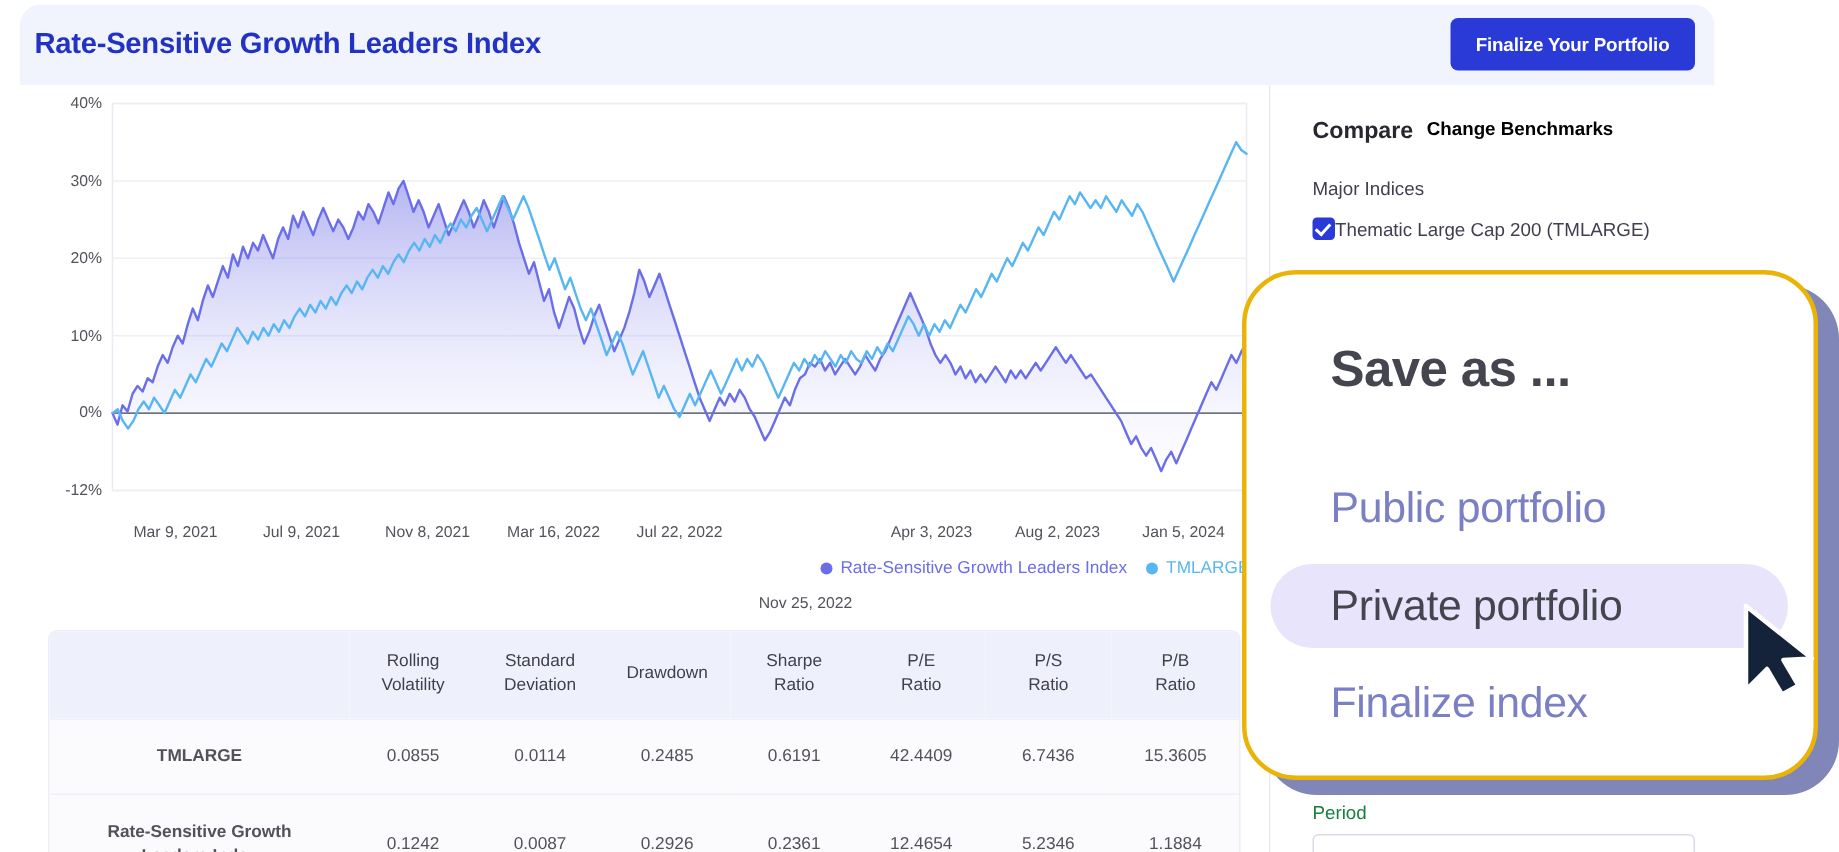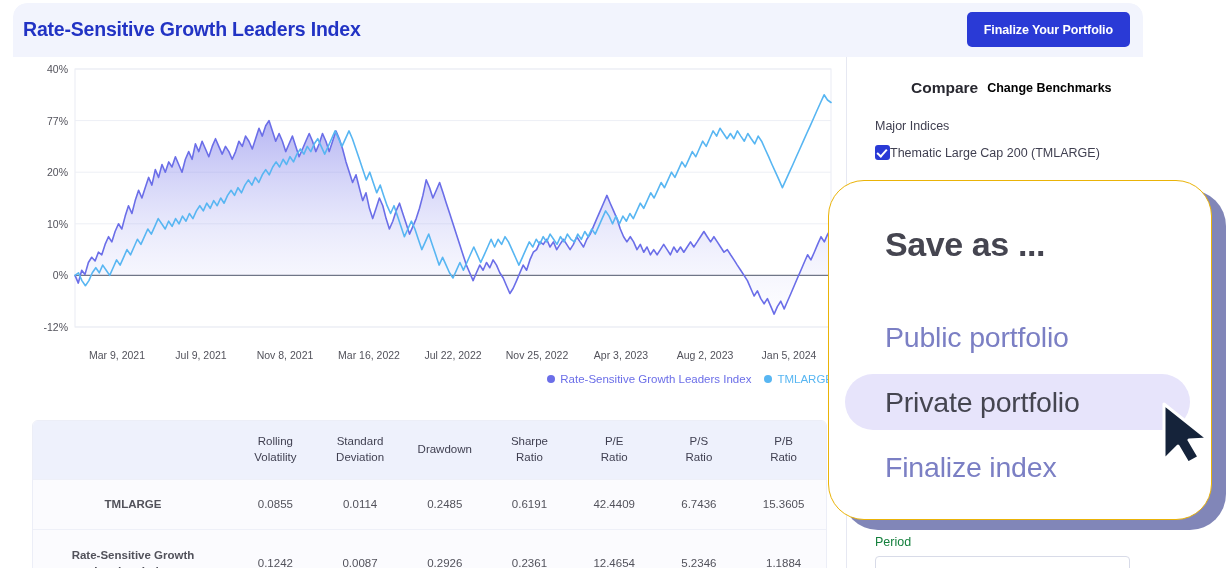--- a/index.html
+++ b/index.html
@@ -107,21 +107,21 @@
   }
   table.metrics tbody tr.row-a { background: #fbfbfe; }
   table.metrics tbody tr.row-b { background: #fbfbfe; }
   table.metrics tbody tr.row-b td { height: 68px; }
   td.label-tmlarge { color: #58b6f2; font-weight: bold; font-size: 11.5px; }
   td.label-index { color: #6b6ee8; font-weight: bold; font-size: 11.5px; }
 
   
   .compare-row {
     position: absolute; left: 28px; top: 22px;
-    display: flex; align-items: center; gap: 9px; margin-left: 36px;
+    display: flex; align-items: flex-start; gap: 9px;
   }
   .compare-title { font-size: 15.5px; font-weight: bold; color: #27272f; }
   .change-benchmarks {
     font-size: 12.5px; font-weight: bold; color: #000000; cursor: pointer;
   }
   .major-indices {
     position: absolute; left: 28px; top: 62px;
     font-size: 12.5px; color: #3f3f50;
   }
   .check-row {
@@ -155,21 +155,21 @@
   
   .popup-shadow {
     position: absolute; left: 842px; top: 190px;
     width: 384px; height: 340px;
     background: #8186b8; border-radius: 36px;
   }
   .popup {
     position: absolute; left: 828px; top: 180px;
     width: 384px; height: 340px;
     background: #ffffff; border-radius: 36px;
-    border: 1px solid #eab308;
+    border: 3px solid #eab308;
   }
   .popup-title {
     position: absolute; left: 56px; top: 44px;
     font-size: 34px; font-weight: bold; color: #454550;
     letter-spacing: -0.4px;
   }
   .popup-opt {
     position: absolute; left: 16px;
     width: 345px; height: 56px;
     display: flex; align-items: center;
@@ -215,34 +215,34 @@
               <line x1="62" y1="115.20000000000002" x2="818" y2="115.20000000000002" stroke="#edeff5" stroke-width="1"></line>
               <line x1="62" y1="166.8" x2="818" y2="166.8" stroke="#edeff5" stroke-width="1"></line>
               <line x1="62" y1="218.4" x2="818" y2="218.4" stroke="#6b7280" stroke-width="1.2"></line>
               <line x1="62" y1="270" x2="818" y2="270" stroke="#edeff5" stroke-width="1"></line>
               <path d="M62.0 218.4 L65.3 226.1 L68.7 213.2 L72.0 217.4 L75.4 205.5 L78.7 200.3 L82.1 204.0 L85.4 195.2 L88.8 197.8 L92.1 187.4 L95.5 179.7 L98.8 184.9 L102.1 174.5 L105.5 166.8 L108.8 172.0 L112.2 159.1 L115.5 148.7 L118.9 156.5 L122.2 143.6 L125.6 133.3 L128.9 141.0 L132.2 130.7 L135.6 120.4 L138.9 128.1 L142.3 112.6 L145.6 120.4 L149.0 107.5 L152.3 115.2 L155.7 104.9 L159.0 110.0 L162.4 99.7 L165.7 107.5 L169.0 115.2 L172.4 102.3 L175.7 94.6 L179.1 102.3 L182.4 86.8 L185.8 94.6 L189.1 84.2 L192.5 92.0 L195.8 99.7 L199.2 89.4 L202.5 81.7 L205.8 89.4 L209.2 97.1 L212.5 89.4 L215.9 94.6 L219.2 102.3 L222.6 94.6 L225.9 84.2 L229.3 89.4 L232.6 79.1 L235.9 84.2 L239.3 92.0 L242.6 81.7 L246.0 71.3 L249.3 79.1 L252.7 68.8 L256.0 63.6 L259.4 73.9 L262.7 84.2 L266.1 76.5 L269.4 84.2 L272.7 94.6 L276.1 86.8 L279.4 79.1 L282.8 89.4 L286.1 99.7 L289.5 92.0 L292.8 84.2 L296.2 76.5 L299.5 84.2 L302.8 94.6 L306.2 86.8 L309.5 76.5 L312.9 84.2 L316.2 94.6 L319.6 84.2 L322.9 73.9 L326.3 81.7 L329.6 92.0 L333.0 104.9 L336.3 115.2 L339.6 125.5 L343.0 117.8 L346.3 130.7 L349.7 143.6 L353.0 135.8 L356.4 151.3 L359.7 161.6 L363.1 151.3 L366.4 141.0 L369.8 148.7 L373.1 161.6 L376.4 172.0 L379.8 164.2 L383.1 153.9 L386.5 146.2 L389.8 156.5 L393.2 166.8 L396.5 177.1 L399.9 169.4 L403.2 161.6 L406.5 151.3 L409.9 138.4 L413.2 122.9 L416.6 130.7 L419.9 141.0 L423.3 133.3 L426.6 125.5 L430.0 135.8 L433.3 146.2 L436.7 156.5 L440.0 166.8 L443.3 177.1 L446.7 187.4 L450.0 197.8 L453.4 208.1 L456.7 215.8 L460.1 223.6 L463.4 215.8 L466.8 208.1 L470.1 213.2 L473.5 205.5 L476.8 210.7 L480.1 202.9 L483.5 208.1 L486.8 215.8 L490.2 221.0 L493.5 228.7 L496.9 236.5 L500.2 231.3 L503.6 223.6 L506.9 215.8 L510.2 208.1 L513.6 213.2 L516.9 202.9 L520.3 195.2 L523.6 192.6 L527.0 184.9 L530.3 187.4 L533.7 182.3 L537.0 190.0 L540.4 184.9 L543.7 192.6 L547.0 187.4 L550.4 182.3 L553.7 187.4 L557.1 192.6 L560.4 187.4 L563.8 179.7 L567.1 184.9 L570.5 190.0 L573.8 182.3 L577.2 177.1 L580.5 169.4 L583.8 161.6 L587.2 153.9 L590.5 146.2 L593.9 138.4 L597.2 146.2 L600.6 153.9 L603.9 161.6 L607.3 172.0 L610.6 179.7 L613.9 184.9 L617.3 179.7 L620.6 184.9 L624.0 192.6 L627.3 187.4 L630.7 195.2 L634.0 190.0 L637.4 197.8 L640.7 192.6 L644.1 197.8 L647.4 192.6 L650.7 187.4 L654.1 192.6 L657.4 197.8 L660.8 190.0 L664.1 195.2 L667.5 190.0 L670.8 195.2 L674.2 190.0 L677.5 184.9 L680.8 190.0 L684.2 184.9 L687.5 179.7 L690.9 174.5 L694.2 179.7 L697.6 184.9 L700.9 179.7 L704.3 184.9 L707.6 190.0 L711.0 195.2 L714.3 192.6 L717.6 197.8 L721.0 202.9 L724.3 208.1 L727.7 213.2 L731.0 218.4 L734.4 223.6 L737.7 231.3 L741.1 239.0 L744.4 233.9 L747.8 241.6 L751.1 246.8 L754.4 241.6 L757.8 249.4 L761.1 257.1 L764.5 249.4 L767.8 244.2 L771.2 251.9 L774.5 244.2 L777.9 236.5 L781.2 228.7 L784.5 221.0 L787.9 213.2 L791.2 205.5 L794.6 197.8 L797.9 202.9 L801.3 195.2 L804.6 187.4 L808.0 179.7 L811.3 184.9 L814.7 177.1 L818.0 172.0 L818.0 218.4 L62.0 218.4 Z" fill="url(#areaGrad)" stroke="none"></path>
               <path d="M62.0 218.4 L65.3 226.1 L68.7 213.2 L72.0 217.4 L75.4 205.5 L78.7 200.3 L82.1 204.0 L85.4 195.2 L88.8 197.8 L92.1 187.4 L95.5 179.7 L98.8 184.9 L102.1 174.5 L105.5 166.8 L108.8 172.0 L112.2 159.1 L115.5 148.7 L118.9 156.5 L122.2 143.6 L125.6 133.3 L128.9 141.0 L132.2 130.7 L135.6 120.4 L138.9 128.1 L142.3 112.6 L145.6 120.4 L149.0 107.5 L152.3 115.2 L155.7 104.9 L159.0 110.0 L162.4 99.7 L165.7 107.5 L169.0 115.2 L172.4 102.3 L175.7 94.6 L179.1 102.3 L182.4 86.8 L185.8 94.6 L189.1 84.2 L192.5 92.0 L195.8 99.7 L199.2 89.4 L202.5 81.7 L205.8 89.4 L209.2 97.1 L212.5 89.4 L215.9 94.6 L219.2 102.3 L222.6 94.6 L225.9 84.2 L229.3 89.4 L232.6 79.1 L235.9 84.2 L239.3 92.0 L242.6 81.7 L246.0 71.3 L249.3 79.1 L252.7 68.8 L256.0 63.6 L259.4 73.9 L262.7 84.2 L266.1 76.5 L269.4 84.2 L272.7 94.6 L276.1 86.8 L279.4 79.1 L282.8 89.4 L286.1 99.7 L289.5 92.0 L292.8 84.2 L296.2 76.5 L299.5 84.2 L302.8 94.6 L306.2 86.8 L309.5 76.5 L312.9 84.2 L316.2 94.6 L319.6 84.2 L322.9 73.9 L326.3 81.7 L329.6 92.0 L333.0 104.9 L336.3 115.2 L339.6 125.5 L343.0 117.8 L346.3 130.7 L349.7 143.6 L353.0 135.8 L356.4 151.3 L359.7 161.6 L363.1 151.3 L366.4 141.0 L369.8 148.7 L373.1 161.6 L376.4 172.0 L379.8 164.2 L383.1 153.9 L386.5 146.2 L389.8 156.5 L393.2 166.8 L396.5 177.1 L399.9 169.4 L403.2 161.6 L406.5 151.3 L409.9 138.4 L413.2 122.9 L416.6 130.7 L419.9 141.0 L423.3 133.3 L426.6 125.5 L430.0 135.8 L433.3 146.2 L436.7 156.5 L440.0 166.8 L443.3 177.1 L446.7 187.4 L450.0 197.8 L453.4 208.1 L456.7 215.8 L460.1 223.6 L463.4 215.8 L466.8 208.1 L470.1 213.2 L473.5 205.5 L476.8 210.7 L480.1 202.9 L483.5 208.1 L486.8 215.8 L490.2 221.0 L493.5 228.7 L496.9 236.5 L500.2 231.3 L503.6 223.6 L506.9 215.8 L510.2 208.1 L513.6 213.2 L516.9 202.9 L520.3 195.2 L523.6 192.6 L527.0 184.9 L530.3 187.4 L533.7 182.3 L537.0 190.0 L540.4 184.9 L543.7 192.6 L547.0 187.4 L550.4 182.3 L553.7 187.4 L557.1 192.6 L560.4 187.4 L563.8 179.7 L567.1 184.9 L570.5 190.0 L573.8 182.3 L577.2 177.1 L580.5 169.4 L583.8 161.6 L587.2 153.9 L590.5 146.2 L593.9 138.4 L597.2 146.2 L600.6 153.9 L603.9 161.6 L607.3 172.0 L610.6 179.7 L613.9 184.9 L617.3 179.7 L620.6 184.9 L624.0 192.6 L627.3 187.4 L630.7 195.2 L634.0 190.0 L637.4 197.8 L640.7 192.6 L644.1 197.8 L647.4 192.6 L650.7 187.4 L654.1 192.6 L657.4 197.8 L660.8 190.0 L664.1 195.2 L667.5 190.0 L670.8 195.2 L674.2 190.0 L677.5 184.9 L680.8 190.0 L684.2 184.9 L687.5 179.7 L690.9 174.5 L694.2 179.7 L697.6 184.9 L700.9 179.7 L704.3 184.9 L707.6 190.0 L711.0 195.2 L714.3 192.6 L717.6 197.8 L721.0 202.9 L724.3 208.1 L727.7 213.2 L731.0 218.4 L734.4 223.6 L737.7 231.3 L741.1 239.0 L744.4 233.9 L747.8 241.6 L751.1 246.8 L754.4 241.6 L757.8 249.4 L761.1 257.1 L764.5 249.4 L767.8 244.2 L771.2 251.9 L774.5 244.2 L777.9 236.5 L781.2 228.7 L784.5 221.0 L787.9 213.2 L791.2 205.5 L794.6 197.8 L797.9 202.9 L801.3 195.2 L804.6 187.4 L808.0 179.7 L811.3 184.9 L814.7 177.1 L818.0 172.0" fill="none" stroke="#6b6ee8" stroke-width="1.6" stroke-linejoin="round" stroke-linecap="round"></path>
               <path d="M62.0 218.4 L65.5 215.8 L68.9 223.6 L72.4 228.7 L75.9 223.6 L79.3 215.8 L82.8 210.7 L86.3 215.8 L89.7 208.1 L93.2 213.2 L96.7 218.4 L100.1 210.7 L103.6 202.9 L107.1 208.1 L110.6 200.3 L114.0 192.6 L117.5 197.8 L121.0 190.0 L124.4 182.3 L127.9 187.4 L131.4 179.7 L134.8 172.0 L138.3 177.1 L141.8 169.4 L145.2 161.6 L148.7 166.8 L152.2 172.0 L155.6 164.2 L159.1 169.4 L162.6 161.6 L166.0 166.8 L169.5 159.1 L173.0 164.2 L176.4 156.5 L179.9 161.6 L183.4 153.9 L186.8 148.7 L190.3 153.9 L193.8 146.2 L197.2 151.3 L200.7 143.6 L204.2 148.7 L207.7 141.0 L211.1 146.2 L214.6 138.4 L218.1 133.3 L221.5 138.4 L225.0 130.7 L228.5 135.8 L231.9 128.1 L235.4 122.9 L238.9 128.1 L242.3 120.4 L245.8 125.5 L249.3 117.8 L252.7 112.6 L256.2 117.8 L259.7 110.0 L263.1 104.9 L266.6 110.0 L270.1 102.3 L273.5 107.5 L277.0 99.7 L280.5 104.9 L283.9 97.1 L287.4 92.0 L290.9 97.1 L294.3 89.4 L297.8 94.6 L301.3 86.8 L304.8 81.7 L308.2 89.4 L311.7 97.1 L315.2 89.4 L318.6 81.7 L322.1 73.9 L325.6 81.7 L329.0 89.4 L332.5 81.7 L336.0 73.9 L339.4 81.7 L342.9 92.0 L346.4 102.3 L349.8 112.6 L353.3 122.9 L356.8 115.2 L360.2 125.5 L363.7 135.8 L367.2 128.1 L370.6 138.4 L374.1 148.7 L377.6 156.5 L381.0 148.7 L384.5 159.1 L388.0 169.4 L391.4 179.7 L394.9 172.0 L398.4 164.2 L401.9 172.0 L405.3 182.3 L408.8 192.6 L412.3 184.9 L415.7 177.1 L419.2 187.4 L422.7 197.8 L426.1 208.1 L429.6 200.3 L433.1 208.1 L436.5 215.8 L440.0 221.0 L443.5 213.2 L446.9 205.5 L450.4 213.2 L453.9 205.5 L457.3 197.8 L460.8 190.0 L464.3 197.8 L467.7 205.5 L471.2 197.8 L474.7 190.0 L478.1 182.3 L481.6 190.0 L485.1 182.3 L488.6 187.4 L492.0 179.7 L495.5 184.9 L499.0 192.6 L502.4 200.3 L505.9 208.1 L509.4 200.3 L512.8 192.6 L516.3 184.9 L519.8 190.0 L523.2 182.3 L526.7 187.4 L530.2 179.7 L533.6 184.9 L537.1 177.1 L540.6 182.3 L544.0 187.4 L547.5 179.7 L551.0 184.9 L554.4 177.1 L557.9 182.3 L561.4 184.9 L564.8 177.1 L568.3 182.3 L571.8 174.5 L575.2 179.7 L578.7 172.0 L582.2 177.1 L585.7 169.4 L589.1 161.6 L592.6 153.9 L596.1 159.1 L599.5 166.8 L603.0 159.1 L606.5 166.8 L609.9 159.1 L613.4 164.2 L616.9 156.5 L620.3 161.6 L623.8 153.9 L627.3 146.2 L630.7 151.3 L634.2 143.6 L637.7 135.8 L641.1 141.0 L644.6 133.3 L648.1 125.5 L651.5 130.7 L655.0 122.9 L658.5 115.2 L661.9 120.4 L665.4 112.6 L668.9 104.9 L672.3 110.0 L675.8 102.3 L679.3 94.6 L682.8 99.7 L686.2 92.0 L689.7 84.2 L693.2 89.4 L696.6 81.7 L700.1 73.9 L703.6 79.1 L707.0 71.3 L710.5 76.5 L714.0 81.7 L717.4 76.5 L720.9 81.7 L724.4 73.9 L727.8 79.1 L731.3 84.2 L734.8 76.5 L738.2 81.7 L741.7 86.8 L745.2 79.1 L748.6 84.2 L752.1 92.0 L755.6 99.7 L759.0 107.5 L762.5 115.2 L766.0 122.9 L769.4 130.7 L772.9 122.9 L776.4 115.2 L779.9 107.5 L783.3 99.7 L786.8 92.0 L790.3 84.2 L793.7 76.5 L797.2 68.8 L800.7 61.0 L804.1 53.3 L807.6 45.5 L811.1 37.8 L814.5 43.0 L818.0 45.5" fill="none" stroke="#58b6f2" stroke-width="1.6" stroke-linejoin="round" stroke-linecap="round"></path>
             </svg>
           <div class="ytick-layer" id="ytick-layer">
               <div class="ytick" style="top: 12px;">40%</div>
-              <div class="ytick" style="top: 63.6px;">77%</div>
+              <div class="ytick" style="top: 63.6px;">30%</div>
               <div class="ytick" style="top: 115.2px;">20%</div>
               <div class="ytick" style="top: 166.8px;">10%</div>
               <div class="ytick" style="top: 218.4px;">0%</div>
               <div class="ytick" style="top: 270px;">-12%</div>
             </div>
         </div>
         <div class="xtick-layer" id="xtick-layer">
             <div class="xtick" style="left: 104px;">Mar 9, 2021</div>
             <div class="xtick" style="left: 188px; text-align: right;">Jul 9, 2021</div>
             <div class="xtick" style="left: 272px;">Nov 8, 2021</div>
             <div class="xtick" style="left: 356px;">Mar 16, 2022</div>
             <div class="xtick" style="left: 440px;">Jul 22, 2022</div>
-            <div class="xtick" style="left: 524px;">Nov 25, 2022</div>
+            <div class="xtick" style="left: 524px; margin-top: 47px;">Nov 25, 2022</div>
             <div class="xtick" style="left: 608px;">Apr 3, 2023</div>
             <div class="xtick" style="left: 692px;">Aug 2, 2023</div>
             <div class="xtick" style="left: 776px;">Jan 5, 2024</div>
           </div>
         <div class="legend" id="chart-legend">
             <div class="legend-item">
               <span class="legend-dot" style="background: rgb(107, 110, 232);"></span>
               <span style="color: rgb(107, 110, 232);">Rate-Sensitive Growth Leaders Index</span>
             </div>
             <div class="legend-item">

